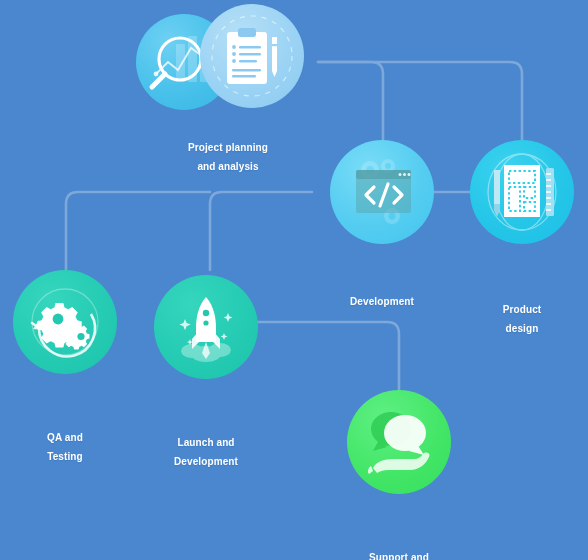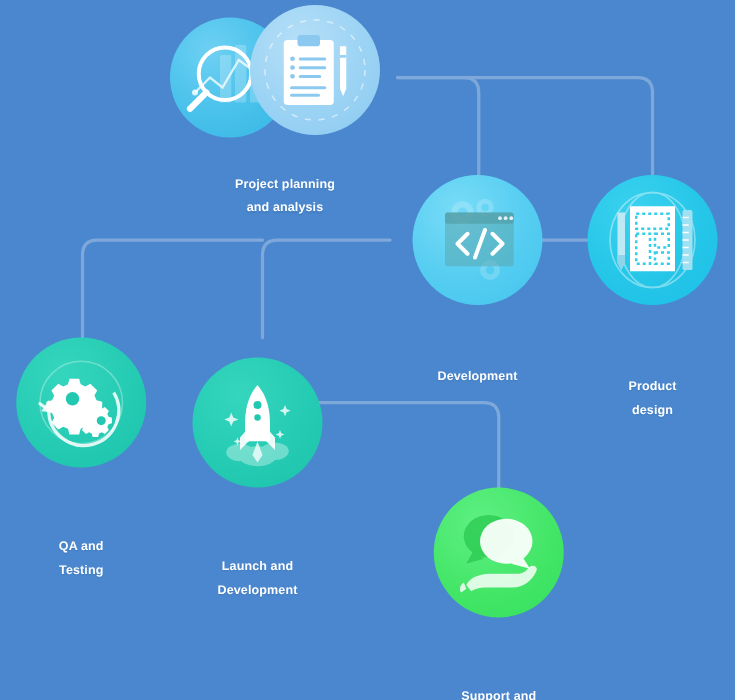--- a/index.html
+++ b/index.html
@@ -68,21 +68,21 @@
     background:radial-gradient(circle at 36% 28%, #3bd2ef 0%, #25c6e8 55%, #1cbfe4 100%);}
   #node-product .label{ margin-top:56px; }
 
   
   #node-qa{ left:-5px; top:270px; }
   #qa-bubble{ width:104px; height:104px;
     background:radial-gradient(circle at 36% 28%, #35d6bd 0%, #25cbb3 55%, #1cc3ab 100%);}
   #node-qa .label{ margin-top:54px; }
 
   
-  #node-launch{ left:136px; top:286px; }
+  #node-launch{ left:136px; top:275px; }
   #launch-bubble{ width:104px; height:104px;
     background:radial-gradient(circle at 36% 28%, #35d6bd 0%, #25cbb3 55%, #1cc3ab 100%);}
   #node-launch .label{ margin-top:54px; }
 
   
   #node-support{ left:329px; top:390px; }
   #support-bubble{ width:104px; height:104px;
     background:radial-gradient(circle at 36% 28%, #5ef083 0%, #44e668 55%, #34df5b 100%);}
   #node-support .label{ margin-top:54px; }
 

